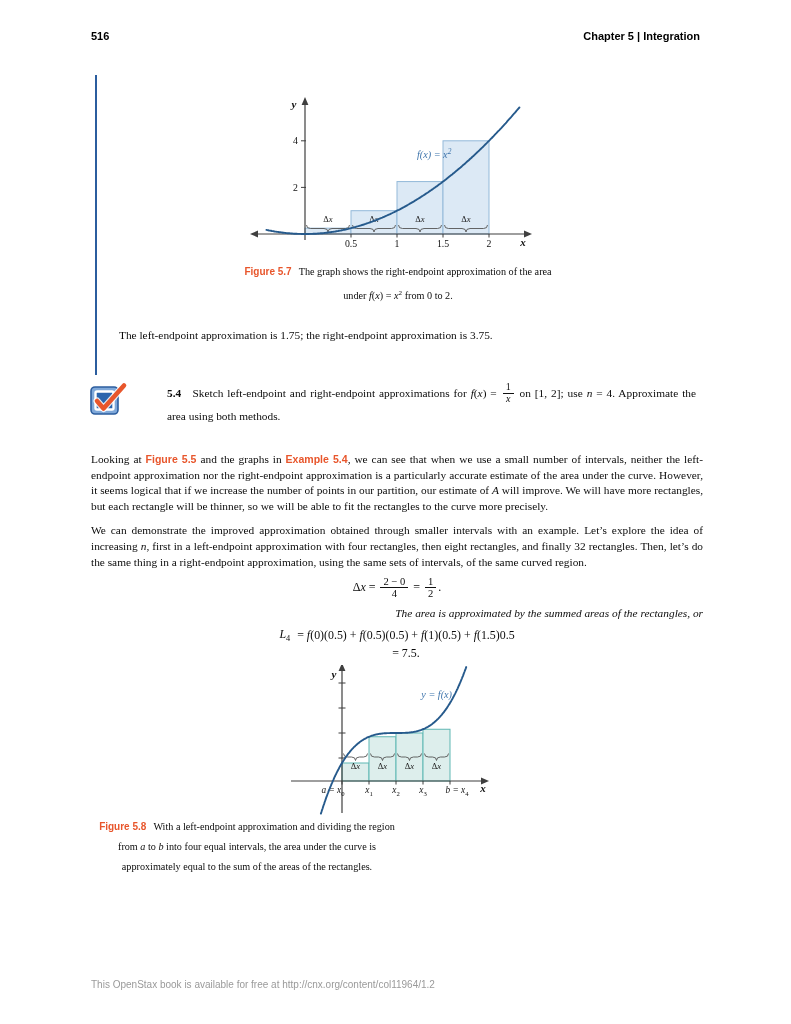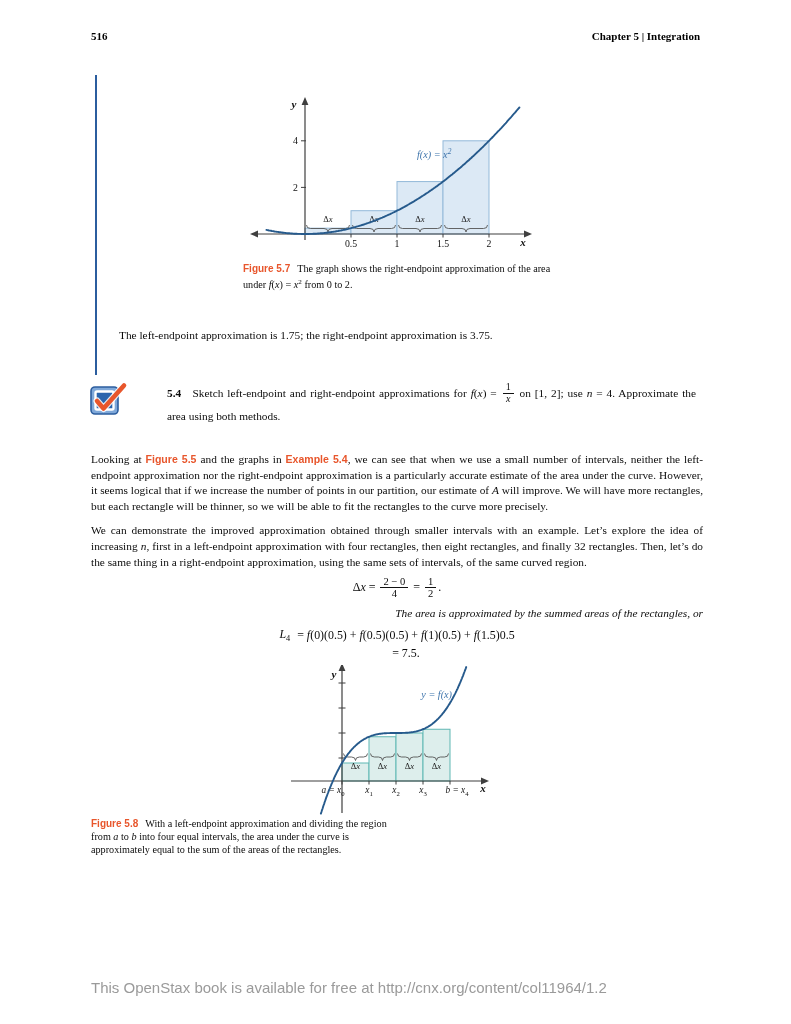--- a/index.html
+++ b/index.html
@@ -1,40 +1,40 @@
 <!DOCTYPE html>
 <html><head>
 <meta charset="utf-8">
 <style>
   html,body{margin:0;padding:0;background:#ffffff;}
   .page{position:relative;width:791px;height:1024px;background:#fff;overflow:hidden;
         font-family:"Liberation Serif",serif;color:#0b0b0b;}
   .hdr{position:absolute;top:30px;left:91px;right:91px;display:flex;justify-content:space-between;
-       font-family:Liberation Serif, serif;font-weight:bold;font-size:11px;color:#000;}
+       font-family:Liberation Sans, sans-serif;font-weight:bold;font-size:11px;color:#000;}
   .example{position:absolute;left:95px;top:75px;width:612px;height:300px;border-left:2px solid #2b5d9e;}
   .fig1-wrap{position:absolute;left:148px;top:17px;width:292px;height:160px;}
-  .caption{font-size:10.2px;line-height:13px;text-align:left;}
+  .caption{font-size:10.2px;line-height:20px;text-align:center;}
   .cap1{position:absolute;left:146px;top:177px;width:310px;}
   .figlabel{color:#e8562c;font-family:"Liberation Sans",sans-serif;font-weight:bold;font-size:10px;margin-right:7px;}
   .result{position:absolute;left:22px;top:243px;font-size:11.35px;}
   .checkpoint{position:absolute;left:90px;top:382px;width:606px;display:flex;gap:11px;align-items:flex-start;}
   .cp-icon{flex:0 0 38px;}
   .cp-body{width:556px;font-size:11.35px;line-height:22px;text-align:justify;margin-left:28px;}
   .body-col{position:absolute;left:91px;top:452px;width:612px;font-size:11.35px;line-height:15.6px;text-align:justify;}
   .body-col p{margin:0;}
   .p2{margin-top:9px !important;}
   .p3{margin-top:5px !important;line-height:19px;}
   .eq{text-align:center;margin:7px 0 5px;font-size:12px;}
   .area-line{text-align:right;margin-top:6px !important;font-style:italic;}
   .l4{display:flex;justify-content:center;gap:7px;margin:5px 0 2px;font-size:11.9px;text-align:center;}
   .l4 .rhs div{margin:1.5px 0;}
   .fig2-wrap{margin:2px 0 0 193px;width:216px;height:152px;}
   .cap2{margin:6px 0 0 150px;width:312px;}
   .footer{position:absolute;left:91px;top:979px;font-family:"Liberation Sans",sans-serif;
-          font-size:15px;color:#9a9a9a;}
+          font-size:10px;color:#9a9a9a;}
   .ref{color:#e8562c;font-family:"Liberation Sans",sans-serif;font-weight:bold;font-size:0.93em;}
   sup{font-size:0.7em;}
   sub{font-size:0.7em;}
   .frac{display:inline-flex;flex-direction:column;text-align:center;vertical-align:middle;
         line-height:1.05;font-size:0.88em;margin:0 2px;position:relative;top:-1px;}
   .frac .num{border-bottom:1px solid #111;padding:0 3px;}
   .frac .den{padding:0 3px;}
   svg text{font-family:"Liberation Serif",serif;}
 </style>
 </head>

